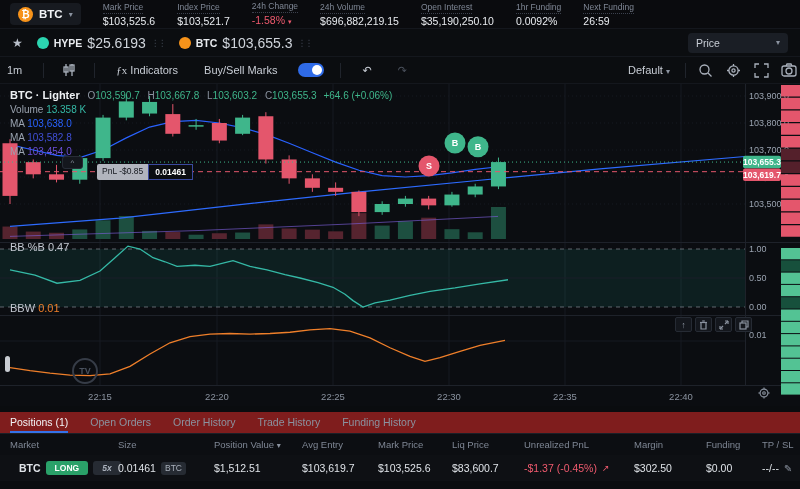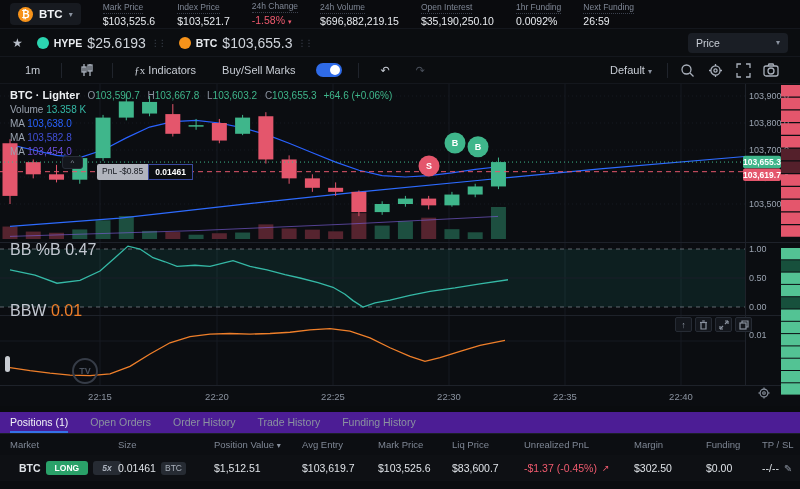--- a/index.html
+++ b/index.html
@@ -26,21 +26,21 @@
   .witem { display:flex; align-items:center; gap:5px; cursor:pointer; }
   .wicon { width:12px; height:12px; border-radius:50%; display:inline-block; }
   .witem .ws { font-size:10.5px; font-weight:bold; color:#e8ebef; }
   .witem .wp { font-size:14px; color:#cfd4db; }
   .dots { color:#3c424d; font-size:9px; letter-spacing:-2px; }
   .price-btn { margin-left:auto; width:100px; height:20px; background:#1a1e25; border-radius:4px;
     display:flex; align-items:center; justify-content:space-between; padding:0 8px;
     font-size:10.5px; color:#c8cdd5; cursor:pointer; }
 
   
-  #toolbar { height:28px; padding:0 20px; background:#0b0d10; border-top:1px solid #14171d;
+  #toolbar { height:28px; padding:0 2px; background:#0b0d10; border-top:1px solid #14171d;
     border-bottom:1px solid #14171d; gap:16px; }
   .tb { font-size:11px; color:#c8cdd5; cursor:pointer; padding:3px 5px; border-radius:3px; }
   .sep { width:1px; height:15px; background:#20242c; }
   .fx { font-family:"Liberation Serif","DejaVu Serif",serif; }
   .toggle { width:26px; height:14px; background:#2f6be8; border-radius:7px; position:relative; cursor:pointer; }
   .toggle .knob { position:absolute; right:2px; top:2px; width:10px; height:10px; border-radius:50%; background:#fff; }
   .dim { color:#4a505b; }
   .right-group { margin-left:auto; display:flex; align-items:center; gap:10px; }
   .icon-btn { width:18px; height:18px; display:flex; align-items:center; justify-content:center; cursor:pointer; }
   .icon-btn svg { stroke:#aab1bc; fill:none; stroke-width:1.3; }
@@ -55,36 +55,36 @@
   .legend .lab { color:#9aa3b0; }
   .legend .teal { color:#35b9a6; }
   .ma1 { color:#2962ff; } .ma2 { color:#4150d8; } .ma3 { color:#6b4fd8; }
   .collapse-btn { position:absolute; left:62px; top:72px; width:21px; height:13px; background:#14171d;
     border:1px solid #272c36; border-radius:3px; color:#8b93a0; font-size:8px; line-height:11px;
     text-align:center; cursor:pointer; z-index:3; }
   .pnl-tip { position:absolute; left:97px; top:80px; display:flex; z-index:3; }
   .pnl-tip .p1 { background:#b2b5be; color:#14171d; font-size:8.5px; padding:2px 5px; border-radius:2px 0 0 2px; }
   .pnl-tip .p2 { background:#0b0d11; color:#fff; font-size:8.5px; font-weight:bold; padding:2px 6px;
     border:1px solid #3b4aa0; }
-  .ind-label { position:absolute; left:10px; font-size:16px; z-index:3; color:#c3c8d1; }
+  .ind-label { position:absolute; left:10px; font-size:11px; z-index:3; color:#c3c8d1; }
   .pane-btns { position:absolute; left:675px; top:233px; display:flex; gap:3px; z-index:3; }
   .pane-btns .pb { width:17px; height:15px; background:#14171d; border:1px solid #262b34; border-radius:2px;
     display:flex; align-items:center; justify-content:center; color:#8b93a0; font-size:9px; cursor:pointer; }
   .pane-btns svg { stroke:#8b93a0; fill:none; stroke-width:1.2; }
   .tv-logo { position:absolute; left:72px; top:274px; width:26px; height:26px; border:2px solid #363c47;
     border-radius:50%; color:#4a515e; font-weight:bold; font-size:9px; display:flex; align-items:center;
     justify-content:center; z-index:2; }
   .left-pill { position:absolute; left:5px; top:272px; width:5px; height:16px; background:#c8ccd2;
     border-radius:3px; z-index:3; cursor:ns-resize; }
   .axis-gear { position:absolute; left:757px; top:302px; z-index:3; cursor:pointer; }
   .axis-gear svg { stroke:#8b93a0; fill:none; stroke-width:1.2; }
 
   
   #gap { height:6px; background:#0a0c0f; }
-  #tabsbar { height:22px; background:#4c1d95; border-bottom:1px solid #1b1f27; display:flex;
+  #tabsbar { height:22px; background:#7f1d1d; border-bottom:1px solid #1b1f27; display:flex;
     align-items:flex-end; padding:0 10px; gap:22px; }
   .tab { font-size:10.5px; color:#8b93a0; padding-bottom:5px; cursor:pointer; }
   .tab.active { color:#f2f4f7; border-bottom:2px solid #3572e8; padding-bottom:3px; }
   #thead, #trow { display:grid; grid-template-columns:108px 96px 88px 76px 74px 72px 110px 72px 56px 48px; }
   #thead { height:21px; align-items:center; background:#0c0e12; padding:0 0 0 10px; }
   #thead .th { font-size:9.5px; color:#7f8795; }
   #trow { height:26px; align-items:center; background:#0e1014; padding-left:10px; font-size:10.5px; }
   .cell { display:flex; align-items:center; gap:5px; }
   .accent { width:3px; height:16px; background:#3fb68b; border-radius:1px; margin-right:4px; }
   .badge { font-size:8.5px; font-weight:bold; padding:2px 9px; border-radius:3px; }

